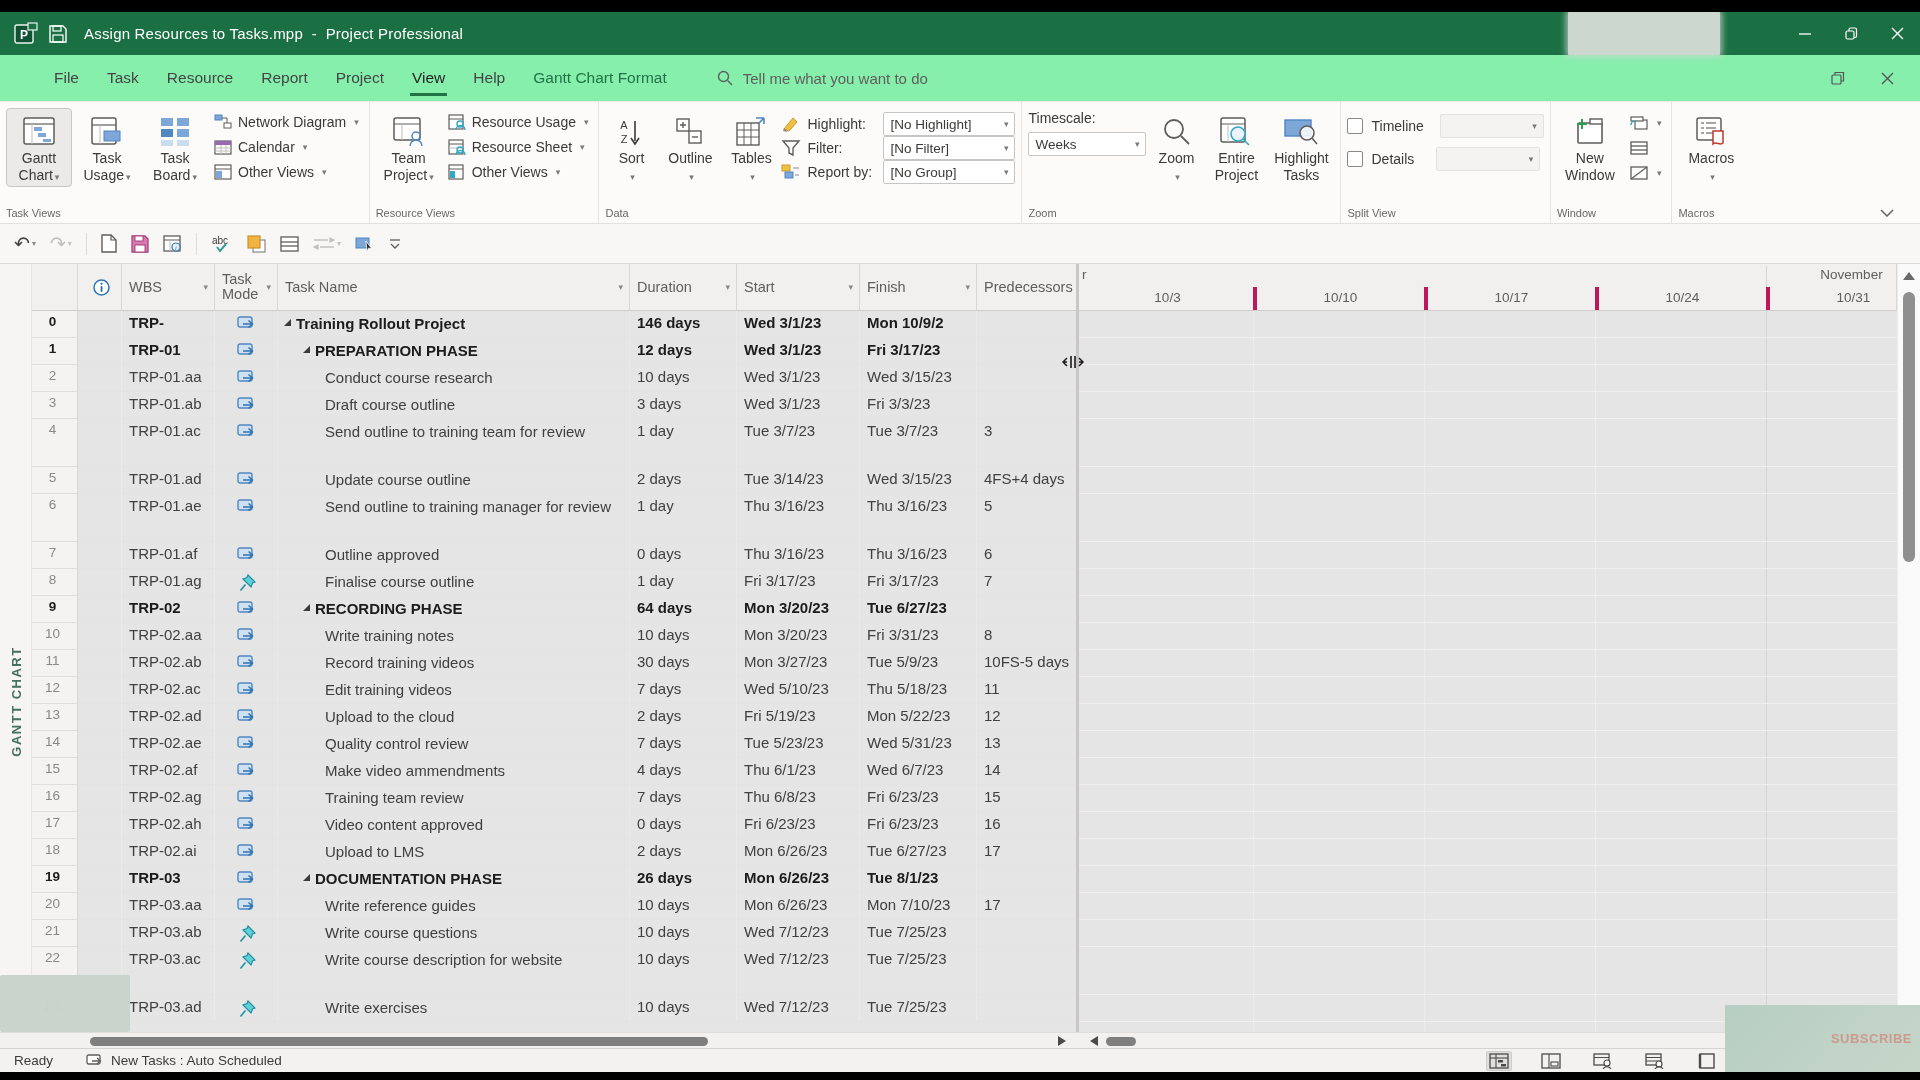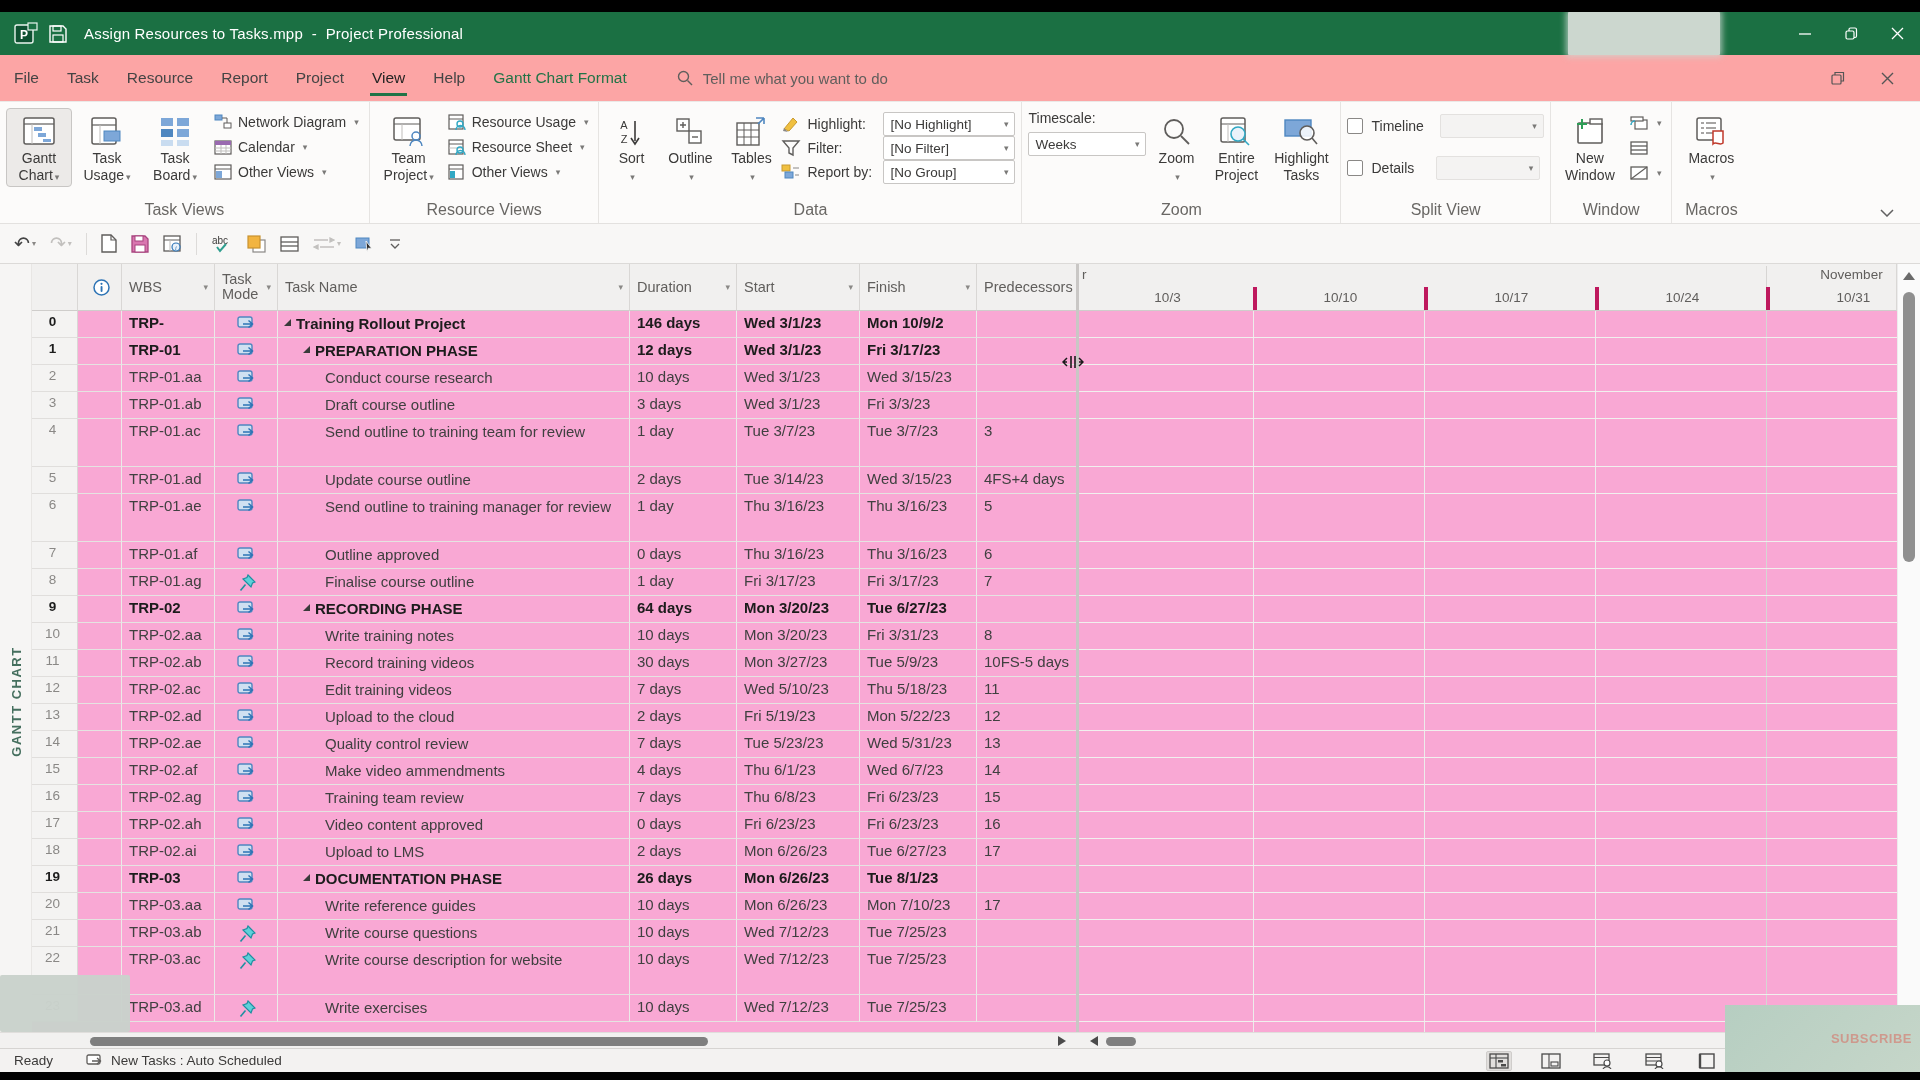--- a/index.html
+++ b/index.html
@@ -9,34 +9,34 @@
   
   #titlebar{position:absolute;top:0;left:0;right:0;height:43px;background:#1b7043;display:flex;align-items:center;color:#fff;}
   #titlebar .appicon{width:24px;height:24px;margin:0 10px 0 14px;}
   #titlebar .saveicon{width:20px;height:20px;margin-right:16px;}
   #titlebar .title{font-size:15px;letter-spacing:.2px;}
   #winbtns{margin-left:auto;display:flex;align-items:center;height:100%;}
   #winbtns .wbtn{width:46px;height:100%;display:flex;align-items:center;justify-content:center;font-size:15px;color:#fff;}
   #tb-blur{position:absolute;top:0;left:1568px;width:152px;height:43px;background:#ccd7cf;border-radius:1px;box-shadow:0 0 6px 2px rgba(204,215,207,.8);z-index:30;}
 
   
-  #tabrow{position:absolute;top:43px;left:0;right:0;height:47px;background:#fca5a5;display:flex;align-items:center;border-bottom:1px solid #ebe9e7;}
+  #tabrow{position:absolute;top:43px;left:0;right:0;height:47px;background:#86efac;display:flex;align-items:center;border-bottom:1px solid #ebe9e7;padding-left:40px;}
   .rtab{font-size:15.5px;color:#444;padding:0 14px;height:100%;display:flex;align-items:center;position:relative;}
   .rtab.active{color:#252423;}
   .rtab.active:after{content:"";position:absolute;left:12px;right:12px;bottom:5px;height:3px;background:#217346;}
   .rtab.contextual{color:#217346;}
   #ribbon-search{display:flex;align-items:center;margin-left:36px;color:#605e5c;font-size:15px;gap:10px;}
   #mdi-btns{margin-left:auto;display:flex;align-items:center;gap:36px;padding-right:26px;color:#555;}
 
   
   #ribbon{position:absolute;top:90px;left:0;right:0;height:122px;background:#fcfbfa;border-bottom:1px solid #e3e1df;display:flex;}
   .rgroup{display:flex;flex-direction:column;padding:6px 6px 0 6px;position:relative;}
   .rgroup + .rgroup{border-left:1px solid #e6e4e2;}
   .rg-body{display:flex;flex:1;align-items:flex-start;gap:2px;}
-  .rg-label{font-size:16px;color:#696764;text-align:center;padding:2px 0 4px;}
+  .rg-label{font-size:11px;color:#696764;text-align:left;padding:2px 0 4px;}
   .bigbtn{display:flex;flex-direction:column;align-items:center;width:66px;padding-top:6px;border-radius:4px;}
   .bigbtn .bicon{height:36px;display:flex;align-items:center;justify-content:center;}
   .bigbtn .blbl{font-size:14px;color:#3b3a39;line-height:17px;text-align:center;}
   .bigbtn.sel{background:#eceae8;border:1px solid #c8c6c4;padding-top:5px;}
   .smallstack{display:flex;flex-direction:column;justify-content:flex-start;gap:5px;padding-top:4px;}
   .smallbtn{display:flex;align-items:center;gap:6px;font-size:14px;color:#3b3a39;padding:2px 4px;}
   .dd{color:#7a7977;font-size:9px;margin-left:2px;}
   .fieldrows{display:flex;flex-direction:column;padding-top:4px;}
   .frow{display:flex;align-items:center;gap:6px;font-size:14px;color:#3b3a39;}
   .frow .flbl{width:70px;}
@@ -50,21 +50,21 @@
   #qat{position:absolute;top:212px;left:0;right:0;height:40px;background:#f8f7f6;border-bottom:1px solid #dcdad8;display:flex;align-items:center;padding-left:14px;gap:14px;}
   .qbtn{display:flex;align-items:center;color:#444;font-size:19px;gap:2px;}
   .qsep{width:1px;height:22px;background:#dddbd9;}
   .qdd{font-size:8px;color:#8a8886;}
   .dis{color:#c2c0be !important;}
 
   
   #main{position:absolute;top:252px;left:0;right:0;height:768px;background:#fff;}
   #view-strip{position:absolute;left:0;top:0;width:32px;height:100%;background:#f6f5f4;border-right:1px solid #e8e6e4;}
   #view-strip .vlabel{position:absolute;top:430px;left:50%;transform:translateX(-50%) rotate(-90deg);transform-origin:center;white-space:nowrap;font-size:13px;letter-spacing:1.5px;color:#456f5e;font-weight:bold;}
-  #grid{position:absolute;left:32px;top:0;right:23px;height:100%;overflow:hidden;background:#f9a8d4;}
+  #grid{position:absolute;left:32px;top:0;right:23px;height:100%;overflow:hidden;background:#e5e5e5;}
 
   .c-gut{width:46px;}.c-ind{width:44px;}.c-wbs{width:93px;}.c-mode{width:63px;}
   .c-name{width:352px;}.c-dur{width:107px;}.c-start{width:123px;}.c-fin{width:117px;}
   .c-pred{width:101px;}.c-gantt{flex:1;}
   *{box-sizing:border-box;}
 
   #ghead{display:flex;height:47px;}
   .hcell{background:#f1f0ef;border-right:1px solid #d9d7d5;border-bottom:1px solid #cfcdcb;color:#605e5c;font-size:14.5px;display:flex;align-items:center;padding:0 4px 0 7px;line-height:15px;}
   .hcell .harr{margin-left:auto;font-size:9px;color:#8a8886;padding-right:2px;}
   #h-gantt{background:#f1f0ef;border-bottom:1px solid #cfcdcb;position:relative;padding:0;display:block;}
@@ -423,21 +423,21 @@
                 <line x1="28" y1="21" x2="33" y2="27" stroke="#5f5d5b" stroke-width="1.6"></line>
               </svg>
             </div>
           <div class="blbl"><span>Highlight</span><br><span>Tasks</span></div>
         </div>
       </div>
       <div class="rg-label">Zoom</div>
     </div>
 
     <div class="rgroup">
-      <div class="rg-body" style="flex-direction:column;gap:18px;padding-top:6px;">
+      <div class="rg-body" style="flex-direction:column;gap:9px;padding-top:6px;">
         <div class="checkrow">
           <div class="cbox"></div>
           <span>Timeline</span>
           <div class="dropbox disabled" style="width:104px;margin-left:8px;">
               <span></span>
               <span class="dd">▾</span>
             </div>
         </div>
         <div class="checkrow">
           <div class="cbox"></div>

